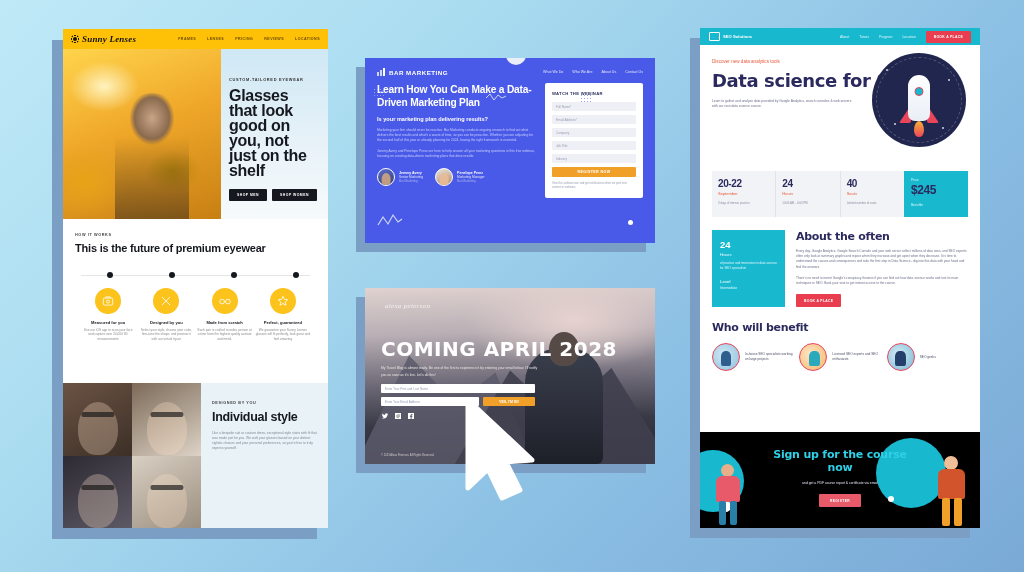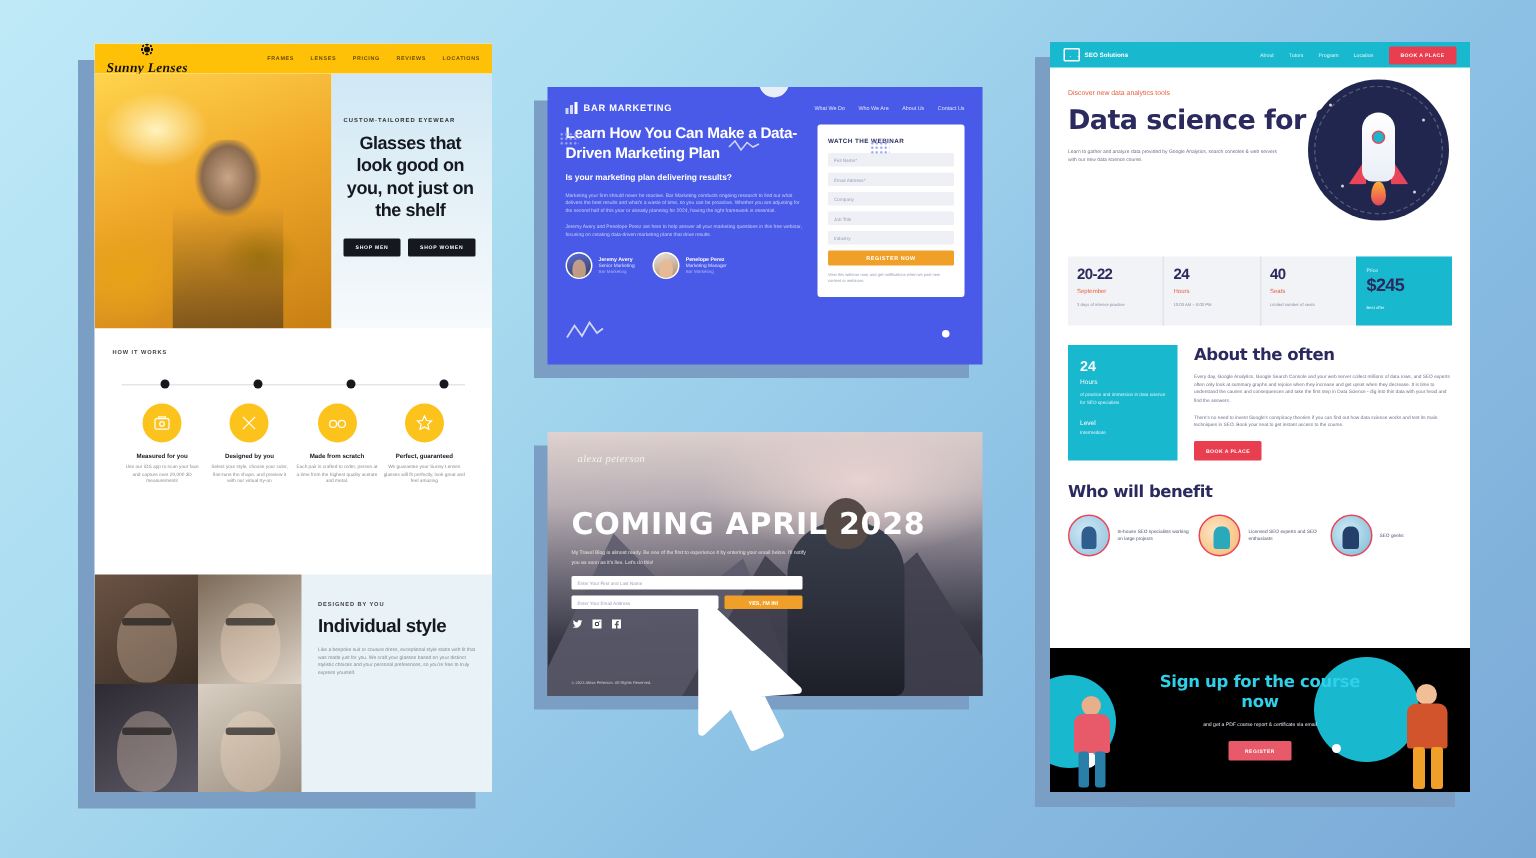--- a/index.html
+++ b/index.html
@@ -14,21 +14,21 @@
   
   .card { position: absolute; background: #fff; overflow: hidden; }
   .shadow { position: absolute; background: #7b9fc4; }
 
   
   
   
   #sunny { left: 63px; top: 29px; width: 265px; height: 499px; }
   #sunny-shadow { left: 52px; top: 40px; width: 265px; height: 499px; }
   .sl-nav { height: 20px; background: #ffc107; display: flex; align-items: center; padding: 0 8px; }
-  .sl-logo { display: flex; align-items: center; gap: 3px; flex-direction: column; }
+  .sl-logo { display: flex; align-items: center; gap: 3px; }
   .sl-sun { width: 8px; height: 8px; position: relative; }
   .sl-sun::before { content: ""; position: absolute; left: 2px; top: 2px; width: 4px; height: 4px; border-radius: 50%; background: #111; }
   .sl-sun::after {
     content: ""; position: absolute; inset: 0; border-radius: 50%;
     background:
       radial-gradient(circle at 50% 4%, #111 0 1px, transparent 1.2px),
       radial-gradient(circle at 50% 96%, #111 0 1px, transparent 1.2px),
       radial-gradient(circle at 4% 50%, #111 0 1px, transparent 1.2px),
       radial-gradient(circle at 96% 50%, #111 0 1px, transparent 1.2px),
       radial-gradient(circle at 15% 15%, #111 0 .9px, transparent 1.1px),
@@ -54,21 +54,21 @@
     background: radial-gradient(ellipse 30px 36px at 50% 20%, #caa487 0%, #8a6a4d 58%, rgba(138,106,77,0) 75%),
                 linear-gradient(180deg, rgba(60,45,30,0) 35%, rgba(60,45,30,.55) 100%);
     border-radius: 40px 40px 0 0;
   }
   .sl-hero-right {
     position: absolute; right: 0; top: 0; width: 107px; height: 170px;
     background: linear-gradient(180deg, #cfe8f5 0%, #e7f2f8 55%, #f6fafc 100%);
     padding: 28px 10px 0 8px;
   }
   .sl-eyebrow { font-size: 3.9px; letter-spacing: .7px; font-weight: bold; color: #333; margin-bottom: 6px; }
-  .sl-h1 { font-size: 12px; line-height: 15px; font-weight: bold; color: #15181f; letter-spacing: -.3px; text-align: center; }
+  .sl-h1 { font-size: 16px; line-height: 15px; font-weight: bold; color: #15181f; letter-spacing: -.3px; }
   .sl-btns { margin-top: 11px; display: flex; gap: 5px; }
   .sl-btn { background: #15181f; color: #fff; font-size: 3.4px; letter-spacing: .5px; font-weight: bold; padding: 4px 8px; border: 0; border-radius: 1px; }
 
   .sl-how { padding: 14px 12px 0 12px; }
   .sl-how-eyebrow { font-size: 3.8px; letter-spacing: .6px; font-weight: bold; color: #444; }
   .sl-how-title { margin-top: 5px; font-size: 11px; line-height: 13.5px; font-weight: bold; color: #15181f; letter-spacing: -.2px; }
   .sl-track { position: relative; margin: 16px 6px 0 6px; height: 7px; }
   .sl-track-line { position: absolute; left: 0; right: 0; top: 3px; height: 1px; background: #e5e5e5; }
   .sl-dot { position: absolute; top: 0; width: 6px; height: 6px; border-radius: 50%; background: #15181f; }
   .sl-feats { display: flex; margin-top: 9px; padding: 0 6px; gap: 4px; }
@@ -265,20 +265,21 @@
         <div class="sl-h1">Glasses that look good on you, not just on the shelf</div>
         <div class="sl-btns">
           <button class="sl-btn">SHOP MEN</button>
           <button class="sl-btn">SHOP WOMEN</button>
         </div>
       </div>
     </div>
 
     <div class="sl-how">
       <div class="sl-how-eyebrow">HOW IT WORKS</div>
+      <div class="sl-how-title">This is the future of premium eyewear</div>
       <div class="sl-track">
         <div class="sl-track-line"></div>
         <div class="sl-dot" style="left:26px"></div>
         <div class="sl-dot" style="left:88px"></div>
         <div class="sl-dot" style="left:150px"></div>
         <div class="sl-dot" style="left:212px"></div>
       </div>
       <div class="sl-feats">
 
         <div class="sl-feat">

